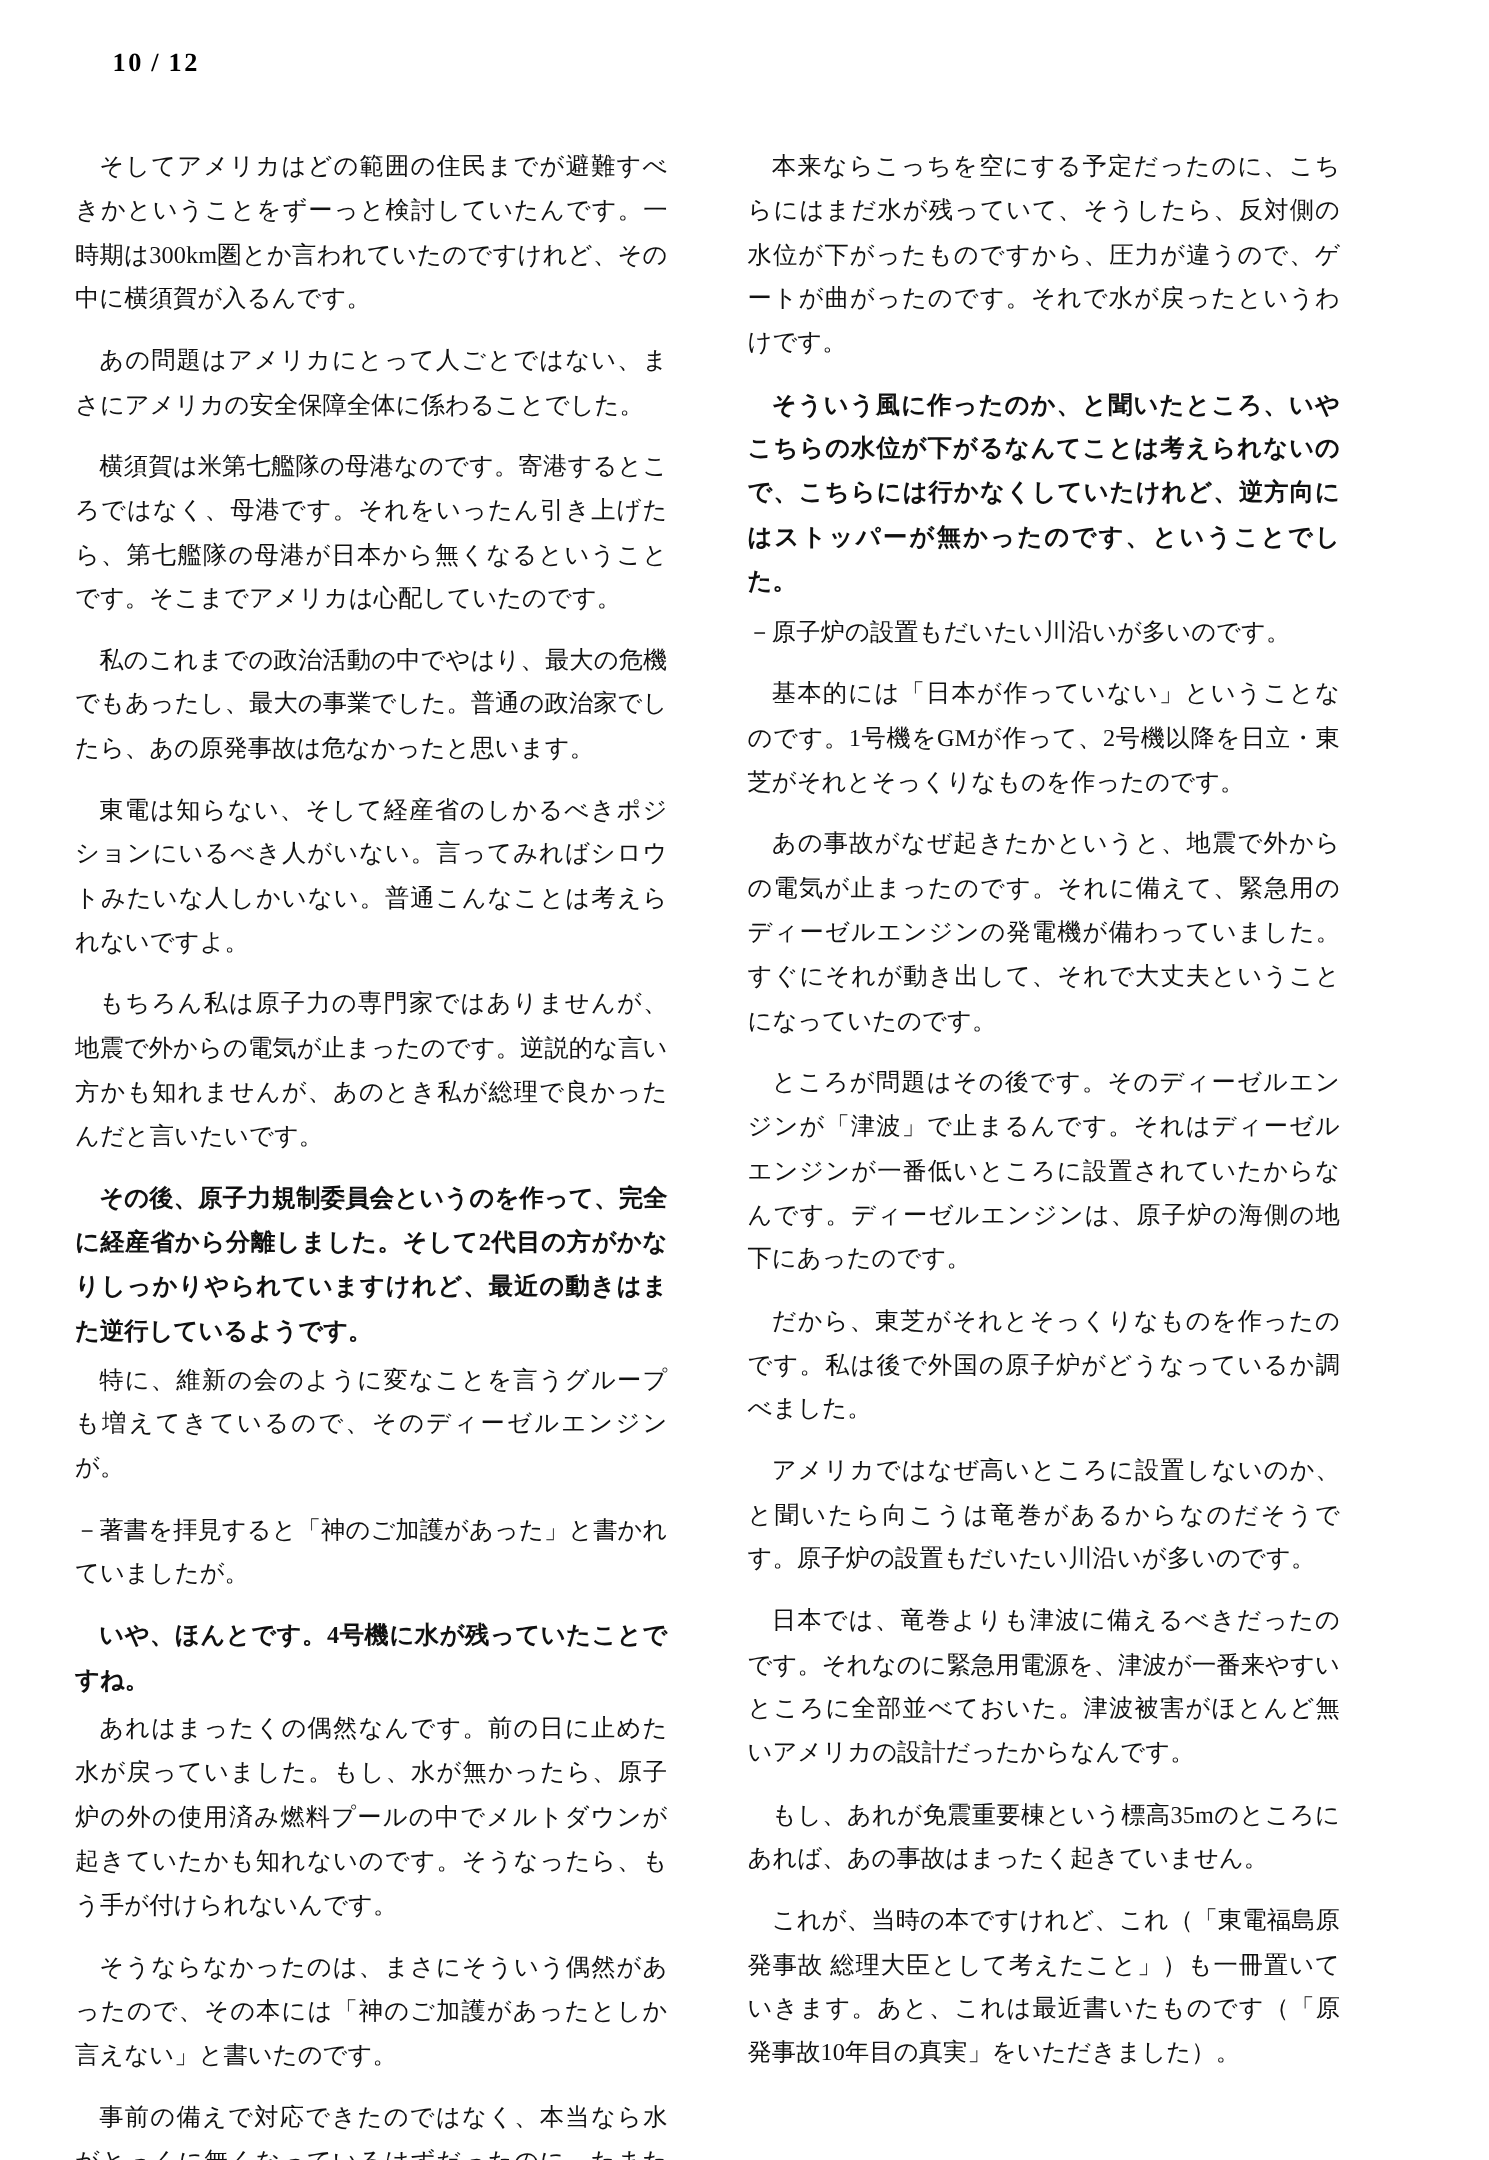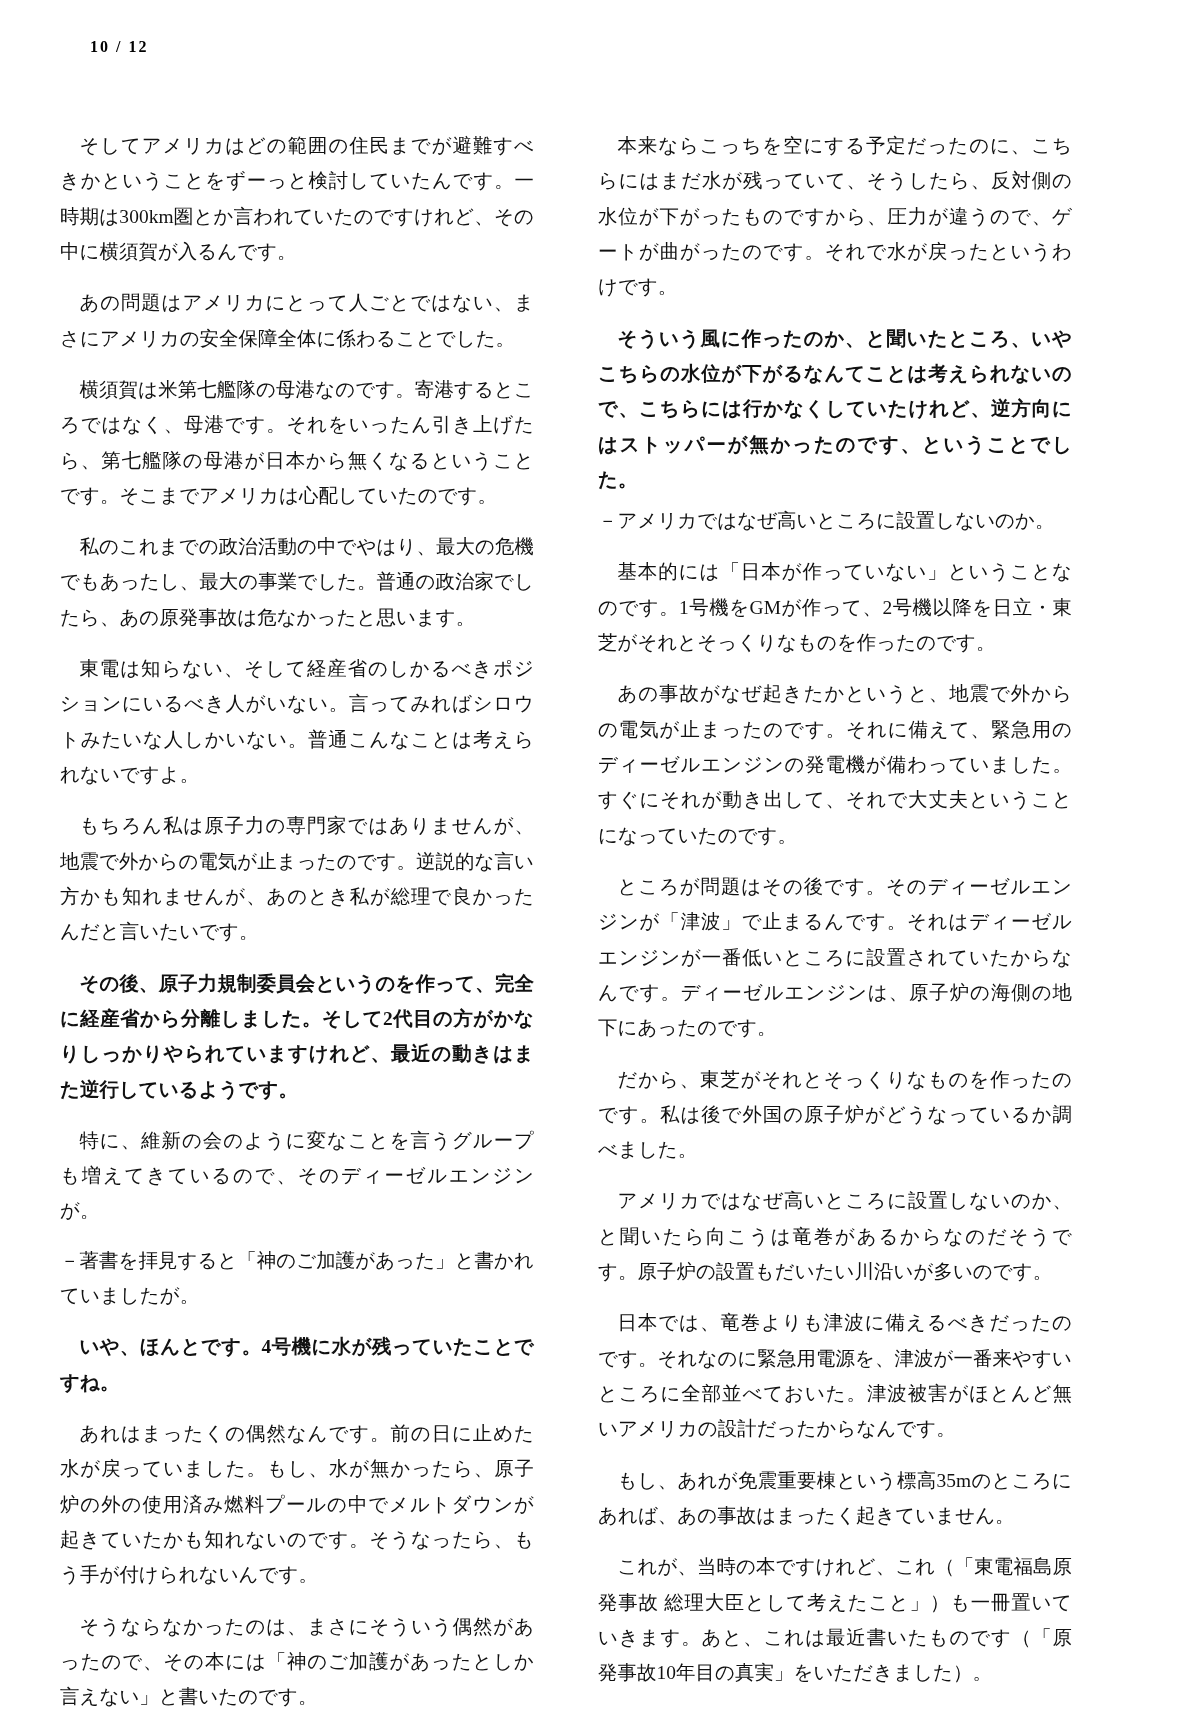--- a/index.html
+++ b/index.html
@@ -19,21 +19,21 @@
     width: 1191px;
     height: 1728px;
     box-sizing: border-box;
     padding: 0;
     position: relative;
   }
   .page-header {
     position: absolute;
     top: 38px;
     left: 90px;
-    font-size: 16px;
+    font-size: 21px;
     font-weight: bold;
     letter-spacing: 2px;
     color: #000;
   }
   .page-header .sep {
     padding: 0 6px;
     font-weight: bold;
   }
   .columns {
     position: absolute;
@@ -42,21 +42,21 @@
     width: 1075px;
     display: flex;
     flex-direction: row;
     gap: 64px;
   }
   .col {
     width: 474px;
     box-sizing: border-box;
   }
   p.para {
-    margin: 16px 0 14px 0;
+    margin: 4px 0 14px 0;
     font-size: 19.4px;
     line-height: 1.82;
     text-align: justify;
     text-justify: inter-ideograph;
     text-indent: 1em;
     font-family: "Liberation Serif", "DejaVu Serif", serif;
     letter-spacing: 0.1px;
   }
   p.para.tight {
     margin-bottom: 4px;
@@ -90,21 +90,21 @@
       <p class="para dash">－著書を拝見すると「神のご加護があった」と書かれていましたが。</p>
       <p class="para tight">いや、ほんとです。4号機に水が残っていたことですね。</p>
       <p class="para">あれはまったくの偶然なんです。前の日に止めた水が戻っていました。もし、水が無かったら、原子炉の外の使用済み燃料プールの中でメルトダウンが起きていたかも知れないのです。そうなったら、もう手が付けられないんです。</p>
       <p class="para">そうならなかったのは、まさにそういう偶然があったので、その本には「神のご加護があったとしか言えない」と書いたのです。</p>
       <p class="para">事前の備えで対応できたのではなく、本当なら水がとっくに無くなっているはずだったのに、たまたまゲートが閉まっていたのです。</p>
     </div>
 
     <div class="col">
       <p class="para">本来ならこっちを空にする予定だったのに、こちらにはまだ水が残っていて、そうしたら、反対側の水位が下がったものですから、圧力が違うので、ゲートが曲がったのです。それで水が戻ったというわけです。</p>
       <p class="para tight">そういう風に作ったのか、と聞いたところ、いやこちらの水位が下がるなんてことは考えられないので、こちらには行かなくしていたけれど、逆方向にはストッパーが無かったのです、ということでした。</p>
-      <p class="para dash">－アメリカではなぜ高いところに設置しないのか。</p>
+      <p class="para dash">－原子炉の設置もだいたい川沿いが多いのです。</p>
       <p class="para">基本的には「日本が作っていない」ということなのです。1号機をGMが作って、2号機以降を日立・東芝がそれとそっくりなものを作ったのです。</p>
       <p class="para">あの事故がなぜ起きたかというと、地震で外からの電気が止まったのです。それに備えて、緊急用のディーゼルエンジンの発電機が備わっていました。すぐにそれが動き出して、それで大丈夫ということになっていたのです。</p>
       <p class="para">ところが問題はその後です。そのディーゼルエンジンが「津波」で止まるんです。それはディーゼルエンジンが一番低いところに設置されていたからなんです。ディーゼルエンジンは、原子炉の海側の地下にあったのです。</p>
       <p class="para">だから、東芝がそれとそっくりなものを作ったのです。私は後で外国の原子炉がどうなっているか調べました。</p>
       <p class="para">アメリカではなぜ高いところに設置しないのか、と聞いたら向こうは竜巻があるからなのだそうです。原子炉の設置もだいたい川沿いが多いのです。</p>
       <p class="para">日本では、竜巻よりも津波に備えるべきだったのです。それなのに緊急用電源を、津波が一番来やすいところに全部並べておいた。津波被害がほとんど無いアメリカの設計だったからなんです。</p>
       <p class="para">もし、あれが免震重要棟という標高35mのところにあれば、あの事故はまったく起きていません。</p>
       <p class="para">これが、当時の本ですけれど、これ（「東電福島原発事故 総理大臣として考えたこと」）も一冊置いていきます。あと、これは最近書いたものです（「原発事故10年目の真実」をいただきました）。</p>
     </div>
 

